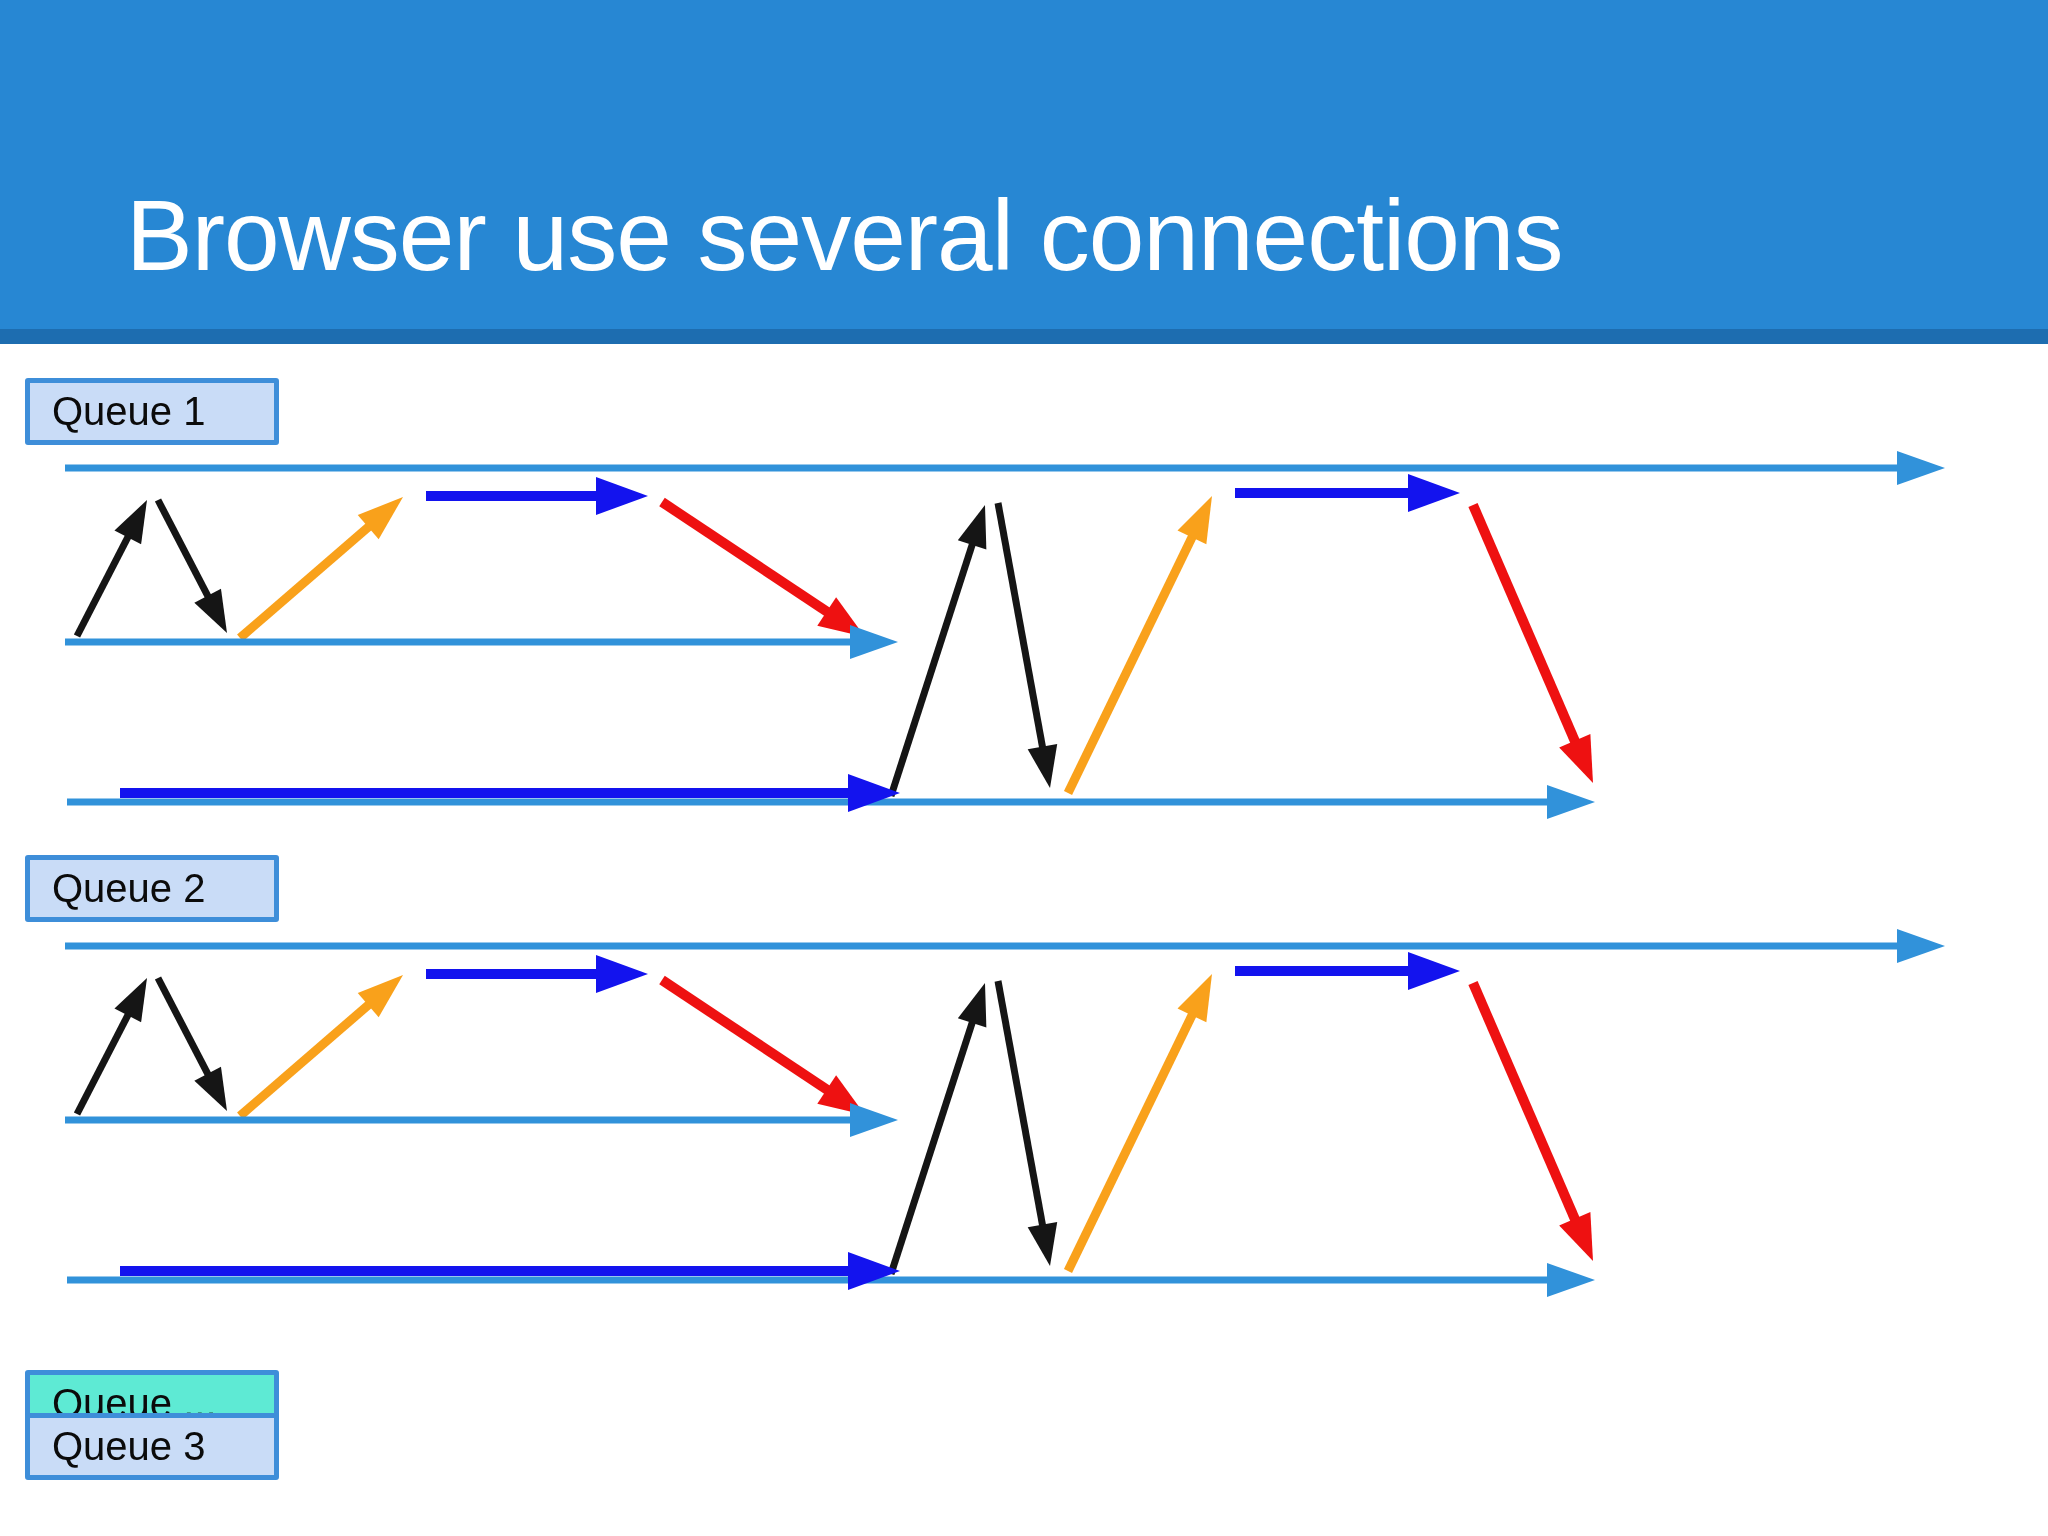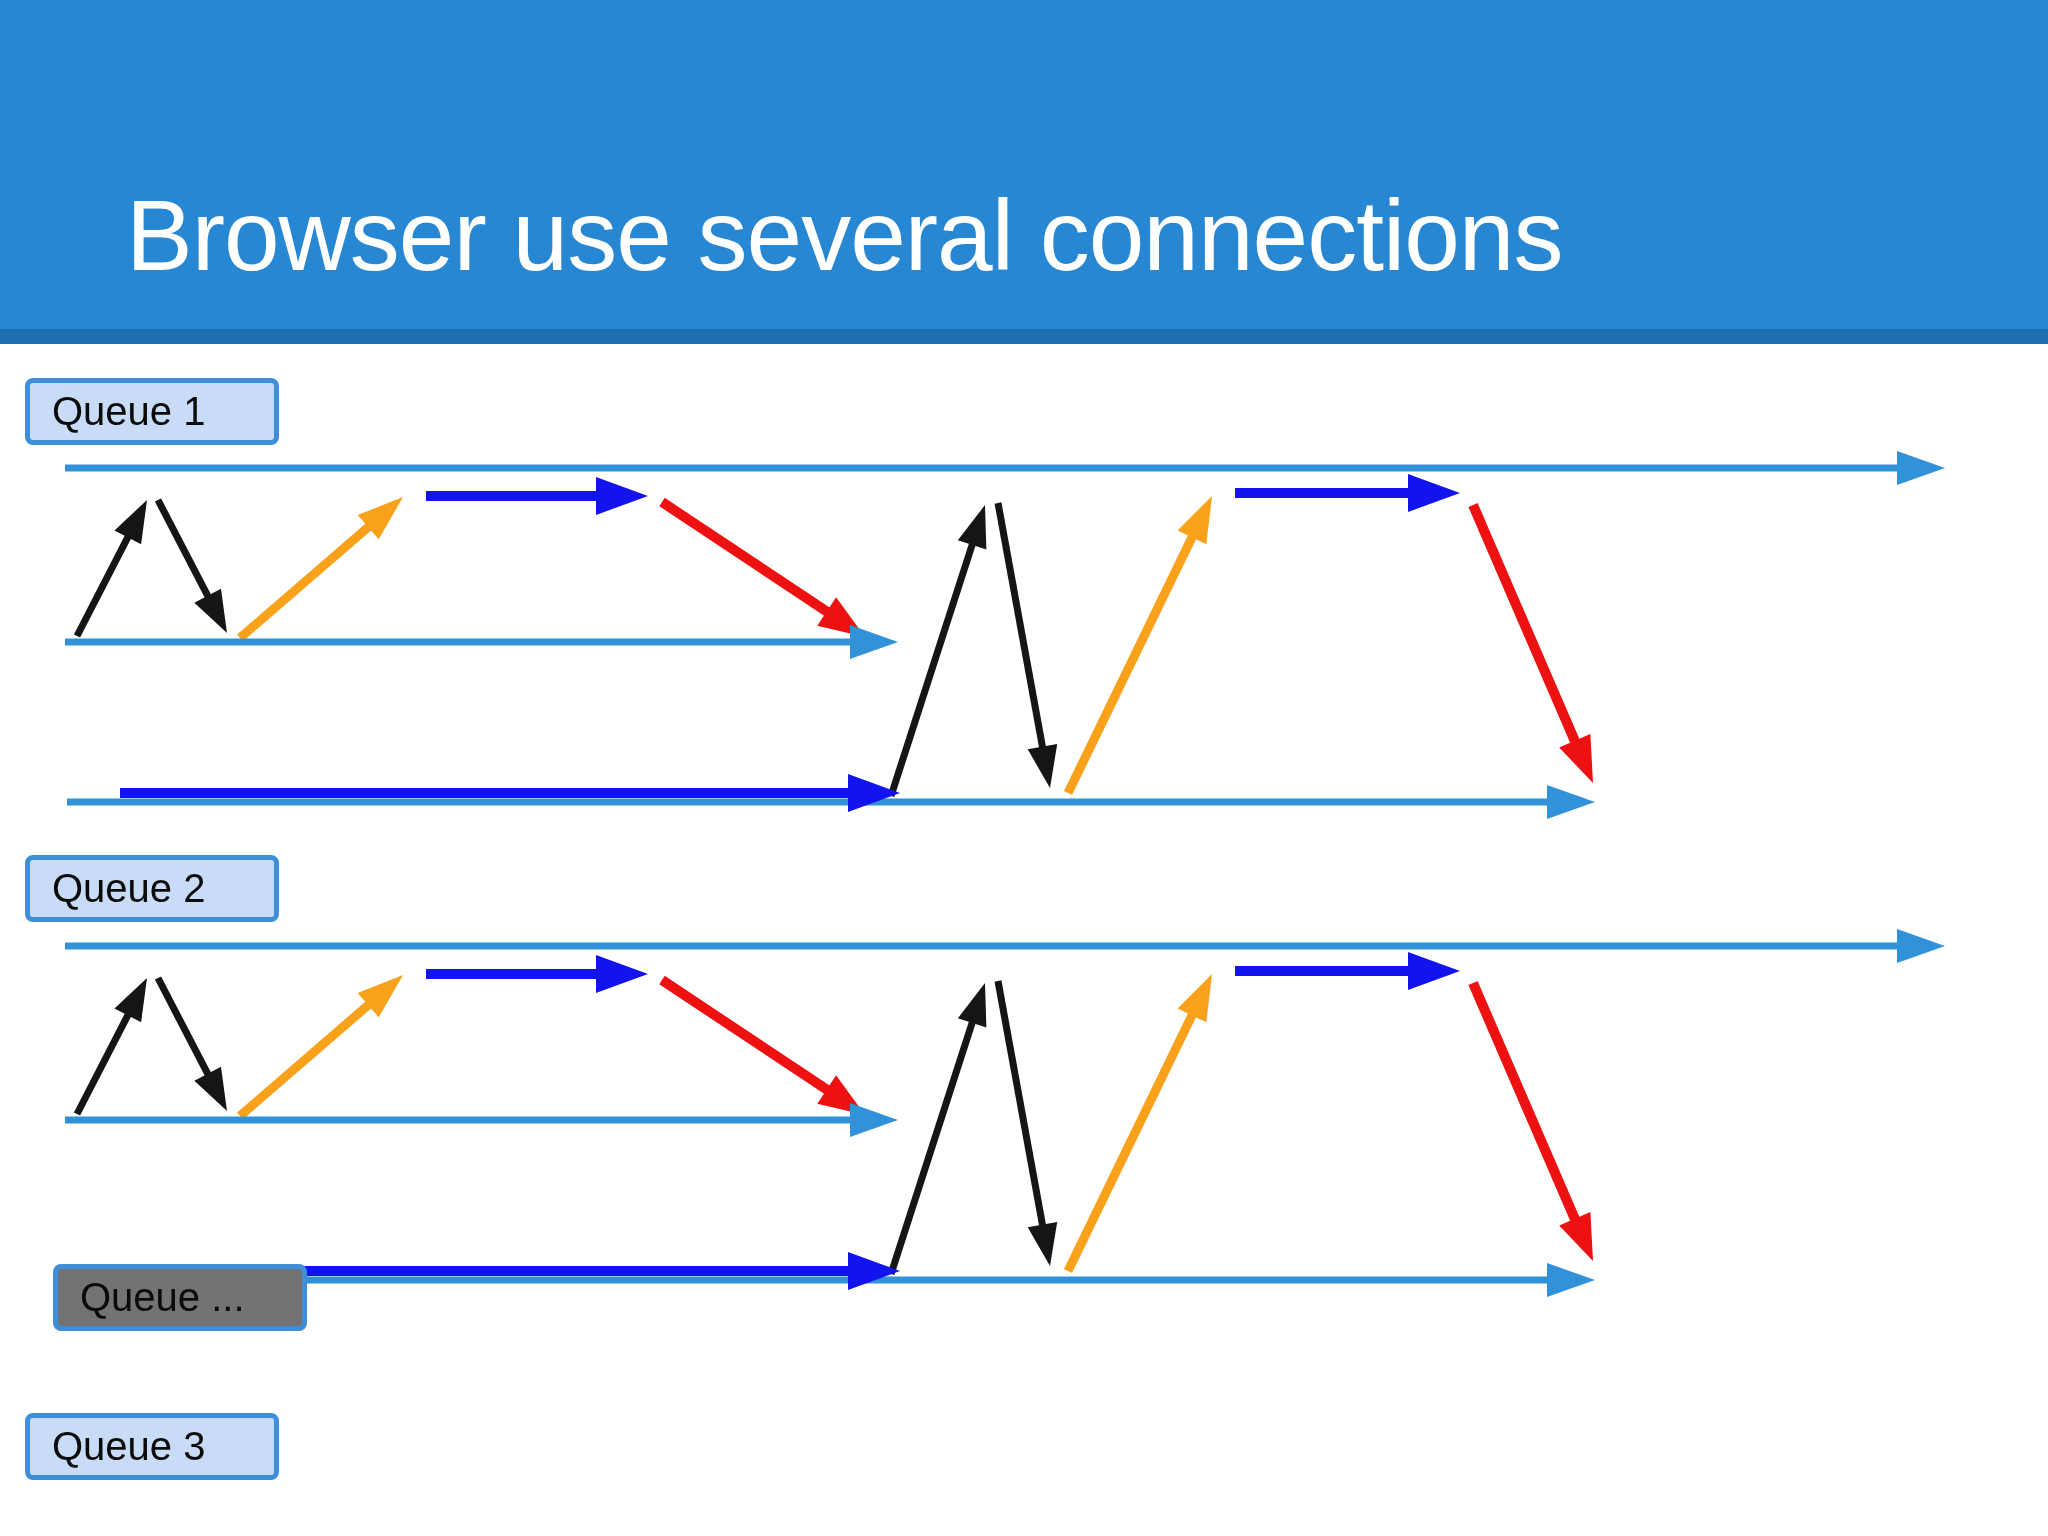--- a/index.html
+++ b/index.html
@@ -20,21 +20,21 @@
     position:absolute;left:126px;top:178px;
     font-size:100px;font-weight:normal;color:#ffffff;
     letter-spacing:-1px;white-space:nowrap;
     margin:0;
   }
   .queue-box{
     position:absolute;
     width:222px;height:57px;
     border:5px solid #3E8ED9;
     background:#C9DCF7;
-    border-radius:8px;
+    border-radius:3px;
     font-size:40px;color:#0b0b0b;
     line-height:57px;
     padding-left:22px;
     white-space:nowrap;
     box-sizing:content-box;
   }
   #diagram-svg{position:absolute;left:0;top:0;}
 </style>
 </head>
 <body>
@@ -102,15 +102,15 @@
       <line x1="67" y1="1280" x2="1561.4" y2="1280" stroke="#3192DA" stroke-width="7"></line>
       <polygon points="1595,1280 1547,1297 1547,1263" fill="#3192DA"></polygon>
       <line x1="120" y1="1271" x2="863.6" y2="1271" stroke="#1313EE" stroke-width="10"></line>
       <polygon points="900,1271 848,1290 848,1252" fill="#1313EE"></polygon>
     </g>
   </svg>
 
 <div id="queue-labels">
     <div class="queue-box" style="left: 25px; top: 378px; background: rgb(201, 220, 247); border-color: rgb(62, 142, 217);"><span>Queue 1</span></div>
     <div class="queue-box" style="left: 25px; top: 855px; background: rgb(201, 220, 247); border-color: rgb(62, 142, 217);"><span>Queue 2</span></div>
-    <div class="queue-box" style="left: 25px; top: 1264px; background: #737373; border-color: rgb(62, 142, 217); margin-left: 28px;"><span>Queue ...</span></div>
+    <div class="queue-box" style="left: 25px; top: 1370px; background: #5eead4; border-color: rgb(62, 142, 217);"><span>Queue ...</span></div>
     <div class="queue-box" style="left: 25px; top: 1413px; background: rgb(201, 220, 247); border-color: rgb(62, 142, 217);"><span>Queue 3</span></div>
   </div>
 
 </body></html>

